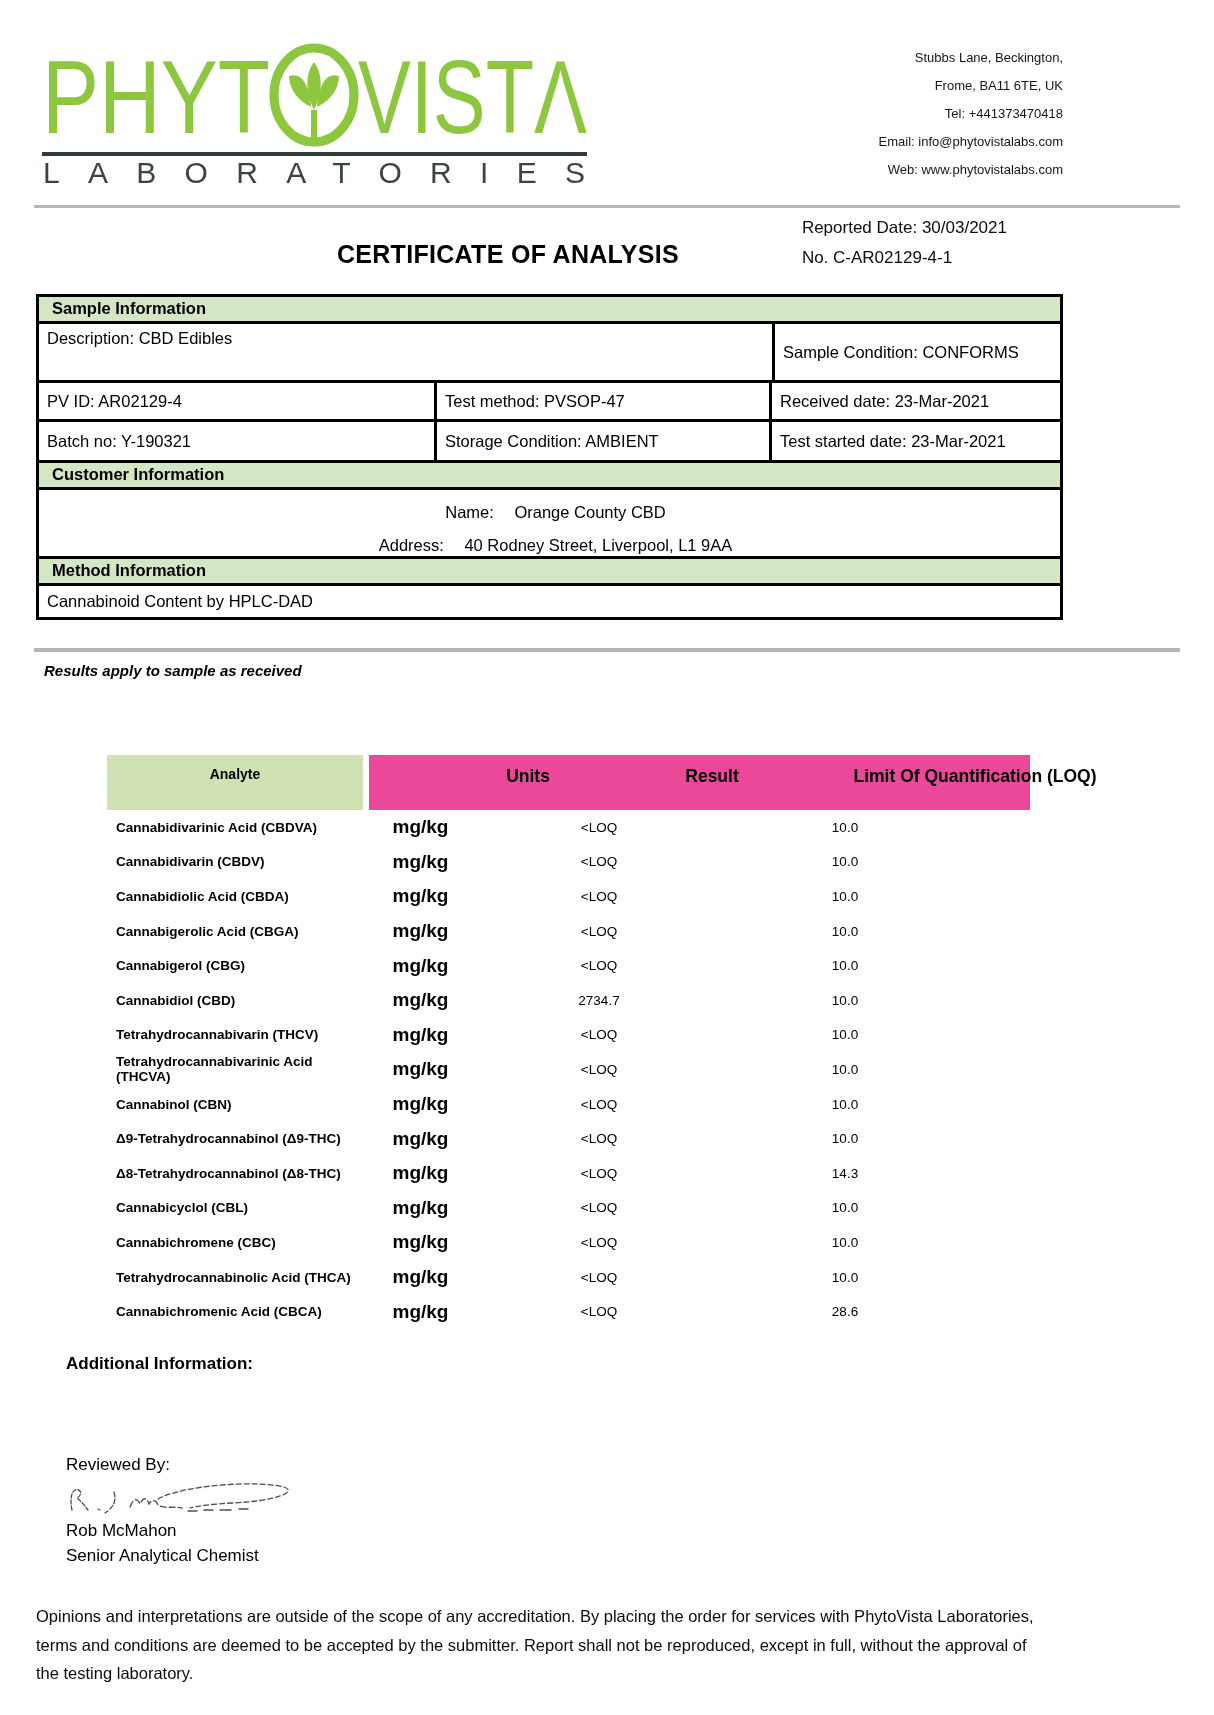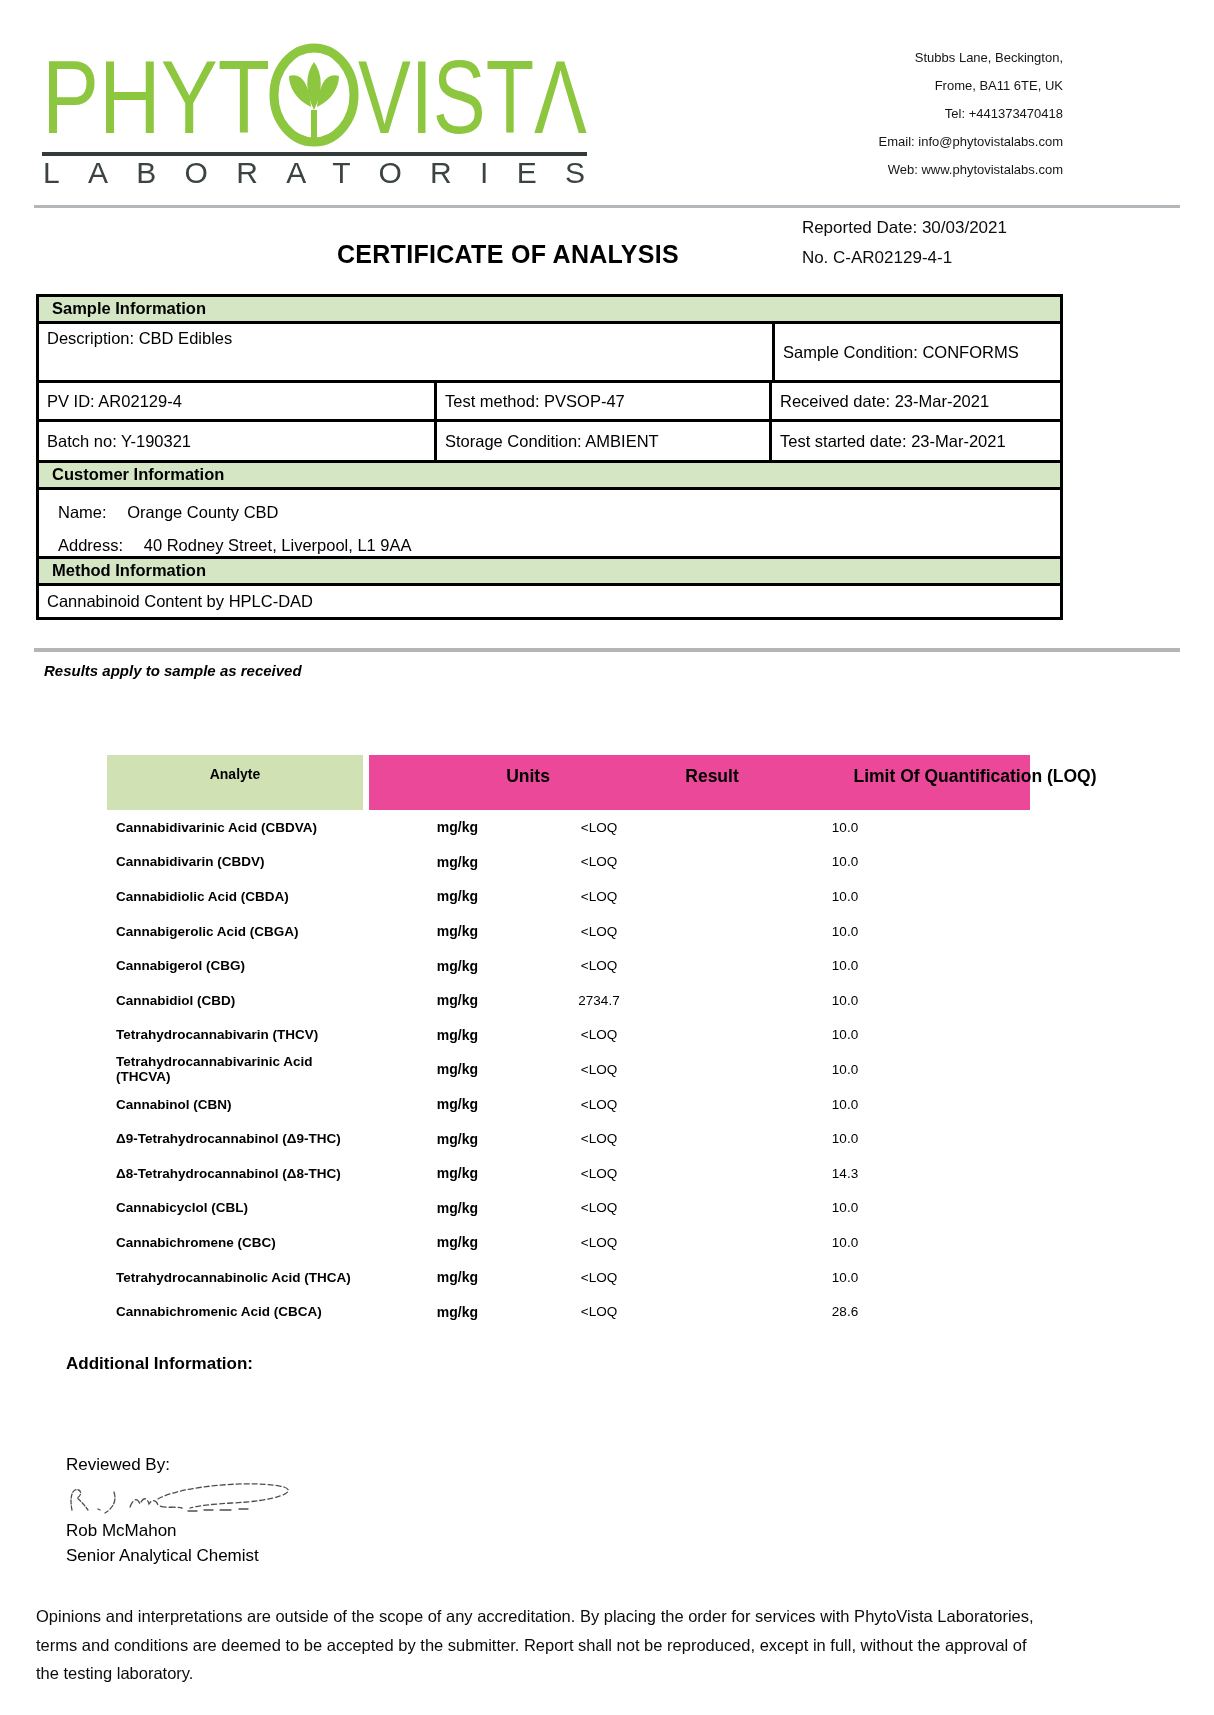--- a/index.html
+++ b/index.html
@@ -27,42 +27,42 @@
   .srow1{display:grid;grid-template-columns:736px 1fr;height:56px;border-bottom:3px solid #000;}
   .desc-cell{border-right:3px solid #000;padding:5px 0 0 8px;}
   .cond-cell{display:flex;align-items:center;padding-left:8px;}
   .srow2,.srow3{display:grid;grid-template-columns:398px 335px 1fr;}
   .srow2{height:36px;border-bottom:3px solid #000;}
   .srow3{height:38px;}
   .scell{display:flex;align-items:center;padding-left:8px;border-right:3px solid #000;}
   .scell.last{border-right:none;}
 
   .customer-section{top:460px;}
-  .cust-box{height:66px;padding:13px 0 0 19px;}
+  .cust-box{height:66px;padding:13px 0 0 12px;text-align:center;}
   .cust-line .lbl{display:inline-block;}
   .cust-line .val{margin-left:16px;}
   .cust-line + .cust-line{margin-top:14px;}
 
   .method-section{top:556px;}
   .method-box{height:31px;display:flex;align-items:center;padding-left:8px;}
 
   .rule2{position:absolute;top:648px;left:34px;width:1146px;height:4px;background:#b5b5b5;}
   .results-note{position:absolute;top:662px;left:44px;font-size:15px;font-weight:bold;font-style:italic;}
 
   
   .results-table{position:absolute;top:755px;left:107px;width:923px;}
   .rt-header{position:relative;height:55px;}
   .rt-h-left{position:absolute;left:0;top:0;width:256px;height:55px;background:#d0e2b4;
              display:flex;justify-content:center;font-weight:bold;font-size:14px;padding-top:11px;box-sizing:border-box;}
   .rt-h-right{position:absolute;left:262px;right:0;top:0;height:55px;background:#ec4899;}
   .rt-h-label{position:absolute;top:11px;transform:translateX(-50%);font-weight:bold;font-size:17.5px;white-space:nowrap;}
   .rt-rows{margin-top:0;}
   .rt-row{display:grid;grid-template-columns:256px 115px 242px 310px;height:34.6px;align-items:center;}
   .c-analyte{padding-left:9px;font-weight:bold;font-size:13.5px;}
-  .c-units{text-align:right;font-weight:bold;font-size:14px;}
+  .c-units{text-align:center;font-weight:bold;font-size:19px;}
   .c-result{text-align:center;font-size:13.5px;}
   .c-loq{text-align:center;font-size:13.5px;padding-right:60px;}
 
   .additional{position:absolute;top:1354px;left:66px;font-size:17px;font-weight:bold;}
   .reviewed{position:absolute;top:1455px;left:66px;font-size:17px;}
   .signature{position:absolute;top:1477px;left:62px;}
   .reviewer-name{position:absolute;top:1521px;left:66px;font-size:17px;}
   .reviewer-title{position:absolute;top:1546px;left:66px;font-size:17px;}
 
   .footer{position:absolute;top:1602px;left:36px;font-size:16.5px;line-height:28.5px;color:#0c0c0c;}

